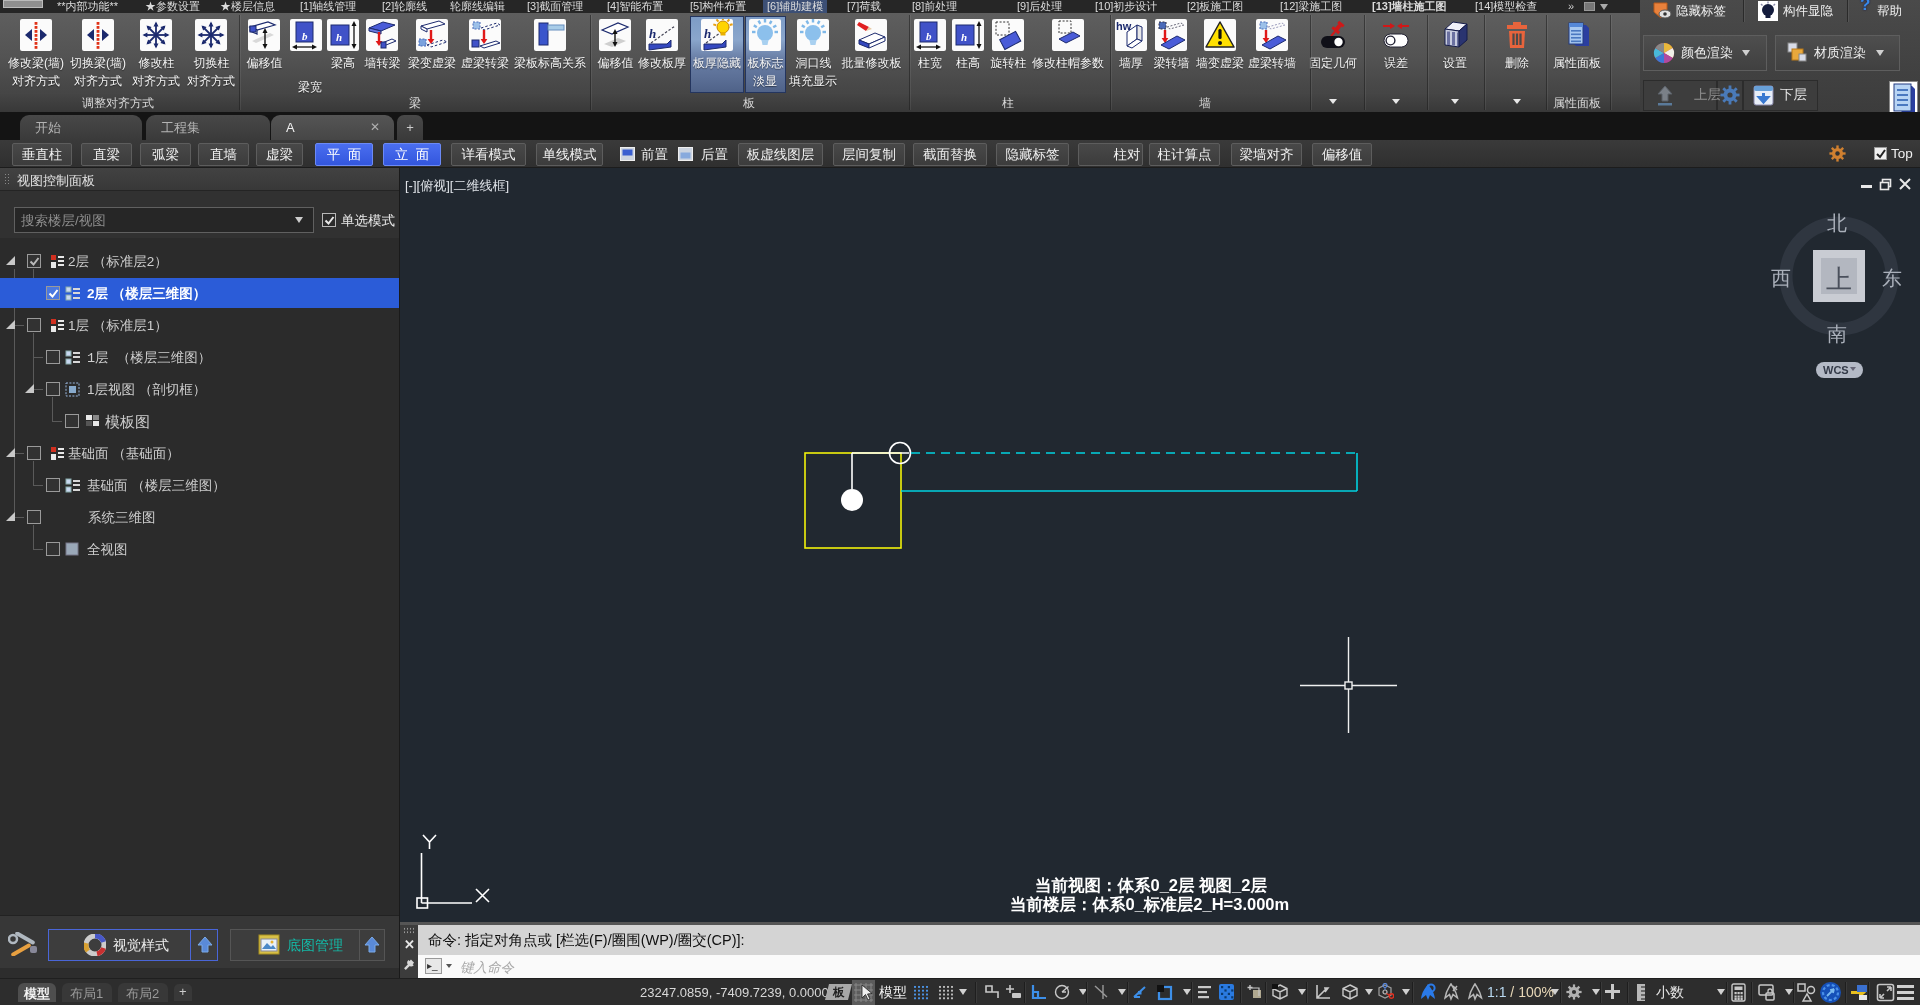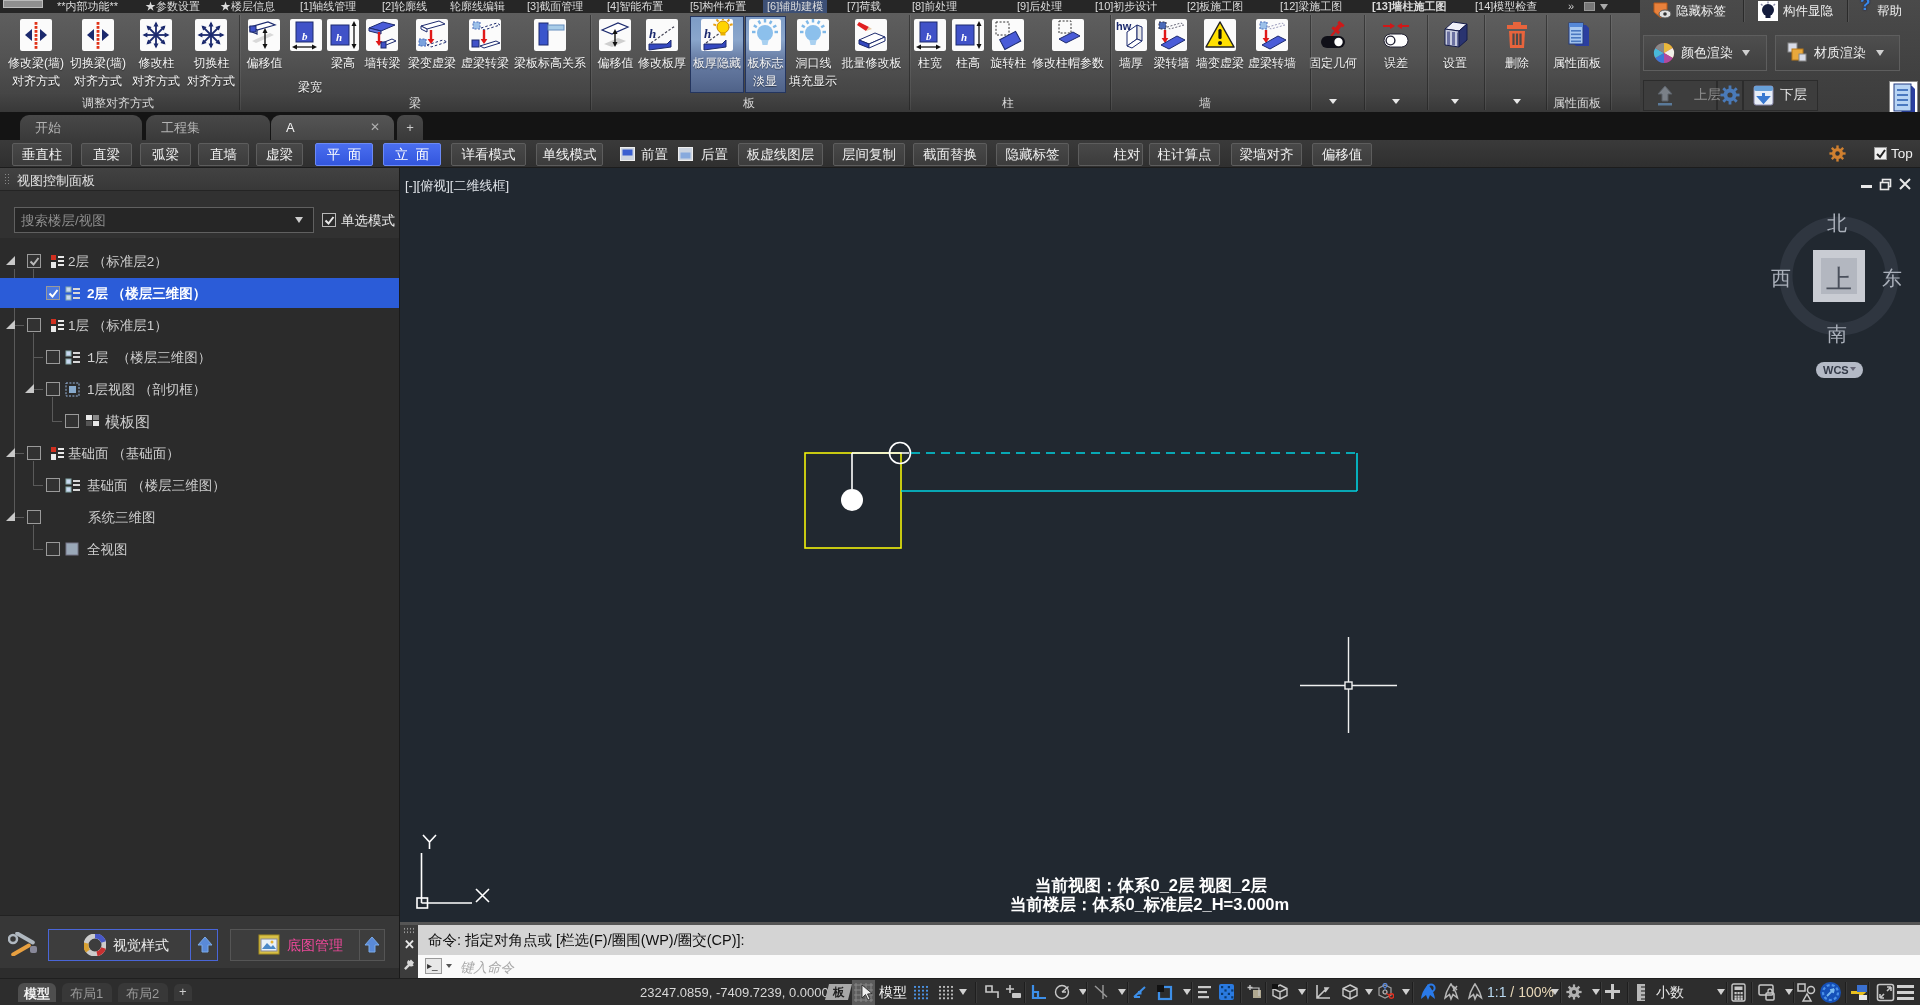--- a/index.html
+++ b/index.html
@@ -726,21 +726,21 @@
 <svg class="a" style="left:197px;top:768px;" width="16" height="18" viewBox="0 0 16 18">
       <path d="M8 1 L15 9 L11 9 L11 16 L5 16 L5 9 L1 9 Z" fill="#5a8ad8" stroke="#7aaae8"></path>
     </svg>
 <div class="a" style="left:230px;top:761px;width:155px;height:32px;background:#3d3d3d;border:1px solid #555;"></div>
 <svg class="a" style="left:258px;top:765px;" width="22" height="23" viewBox="0 0 22 23">
       <rect x="1" y="2" width="20" height="19" fill="#d8c048" stroke="#a89020"></rect>
       <rect x="3" y="6" width="16" height="12" fill="#e8f0f8" stroke="#889"></rect>
       <path d="M4 16 L9 10 L13 14 L15 12 L18 16 Z" fill="#4a88c8"></path>
       <circle cx="14" cy="9" r="1.5" fill="#e8b030"></circle>
     </svg>
-<div class="a nw" style="left:287px;top:769px;font-size:14px;color:#ec4899;">底图管理</div>
+<div class="a nw" style="left:287px;top:769px;font-size:14px;color:#14b8a6;">底图管理</div>
 <div class="a" style="left:359px;top:762px;width:1px;height:30px;background:#555;"></div>
 <svg class="a" style="left:364px;top:768px;" width="16" height="18" viewBox="0 0 16 18">
       <path d="M8 1 L15 9 L11 9 L11 16 L5 16 L5 9 L1 9 Z" fill="#5a8ad8" stroke="#7aaae8"></path>
     </svg>
 <div class="a" style="left:0;top:800px;width:399px;height:10px;background:#2d2d2d;"></div>
 </div>
 <div class="a" id="canvas">
 <div class="a nw" style="left:5px;top:9px;font-size:13px;color:#dfe3e8;">[-][俯视][二维线框]</div>
 <div class="a" style="left:1461px;top:17px;width:11px;height:3px;background:#e8e8e8;"></div>
 <svg class="a" style="left:1479px;top:10px;" width="13" height="13" viewBox="0 0 13 13">

